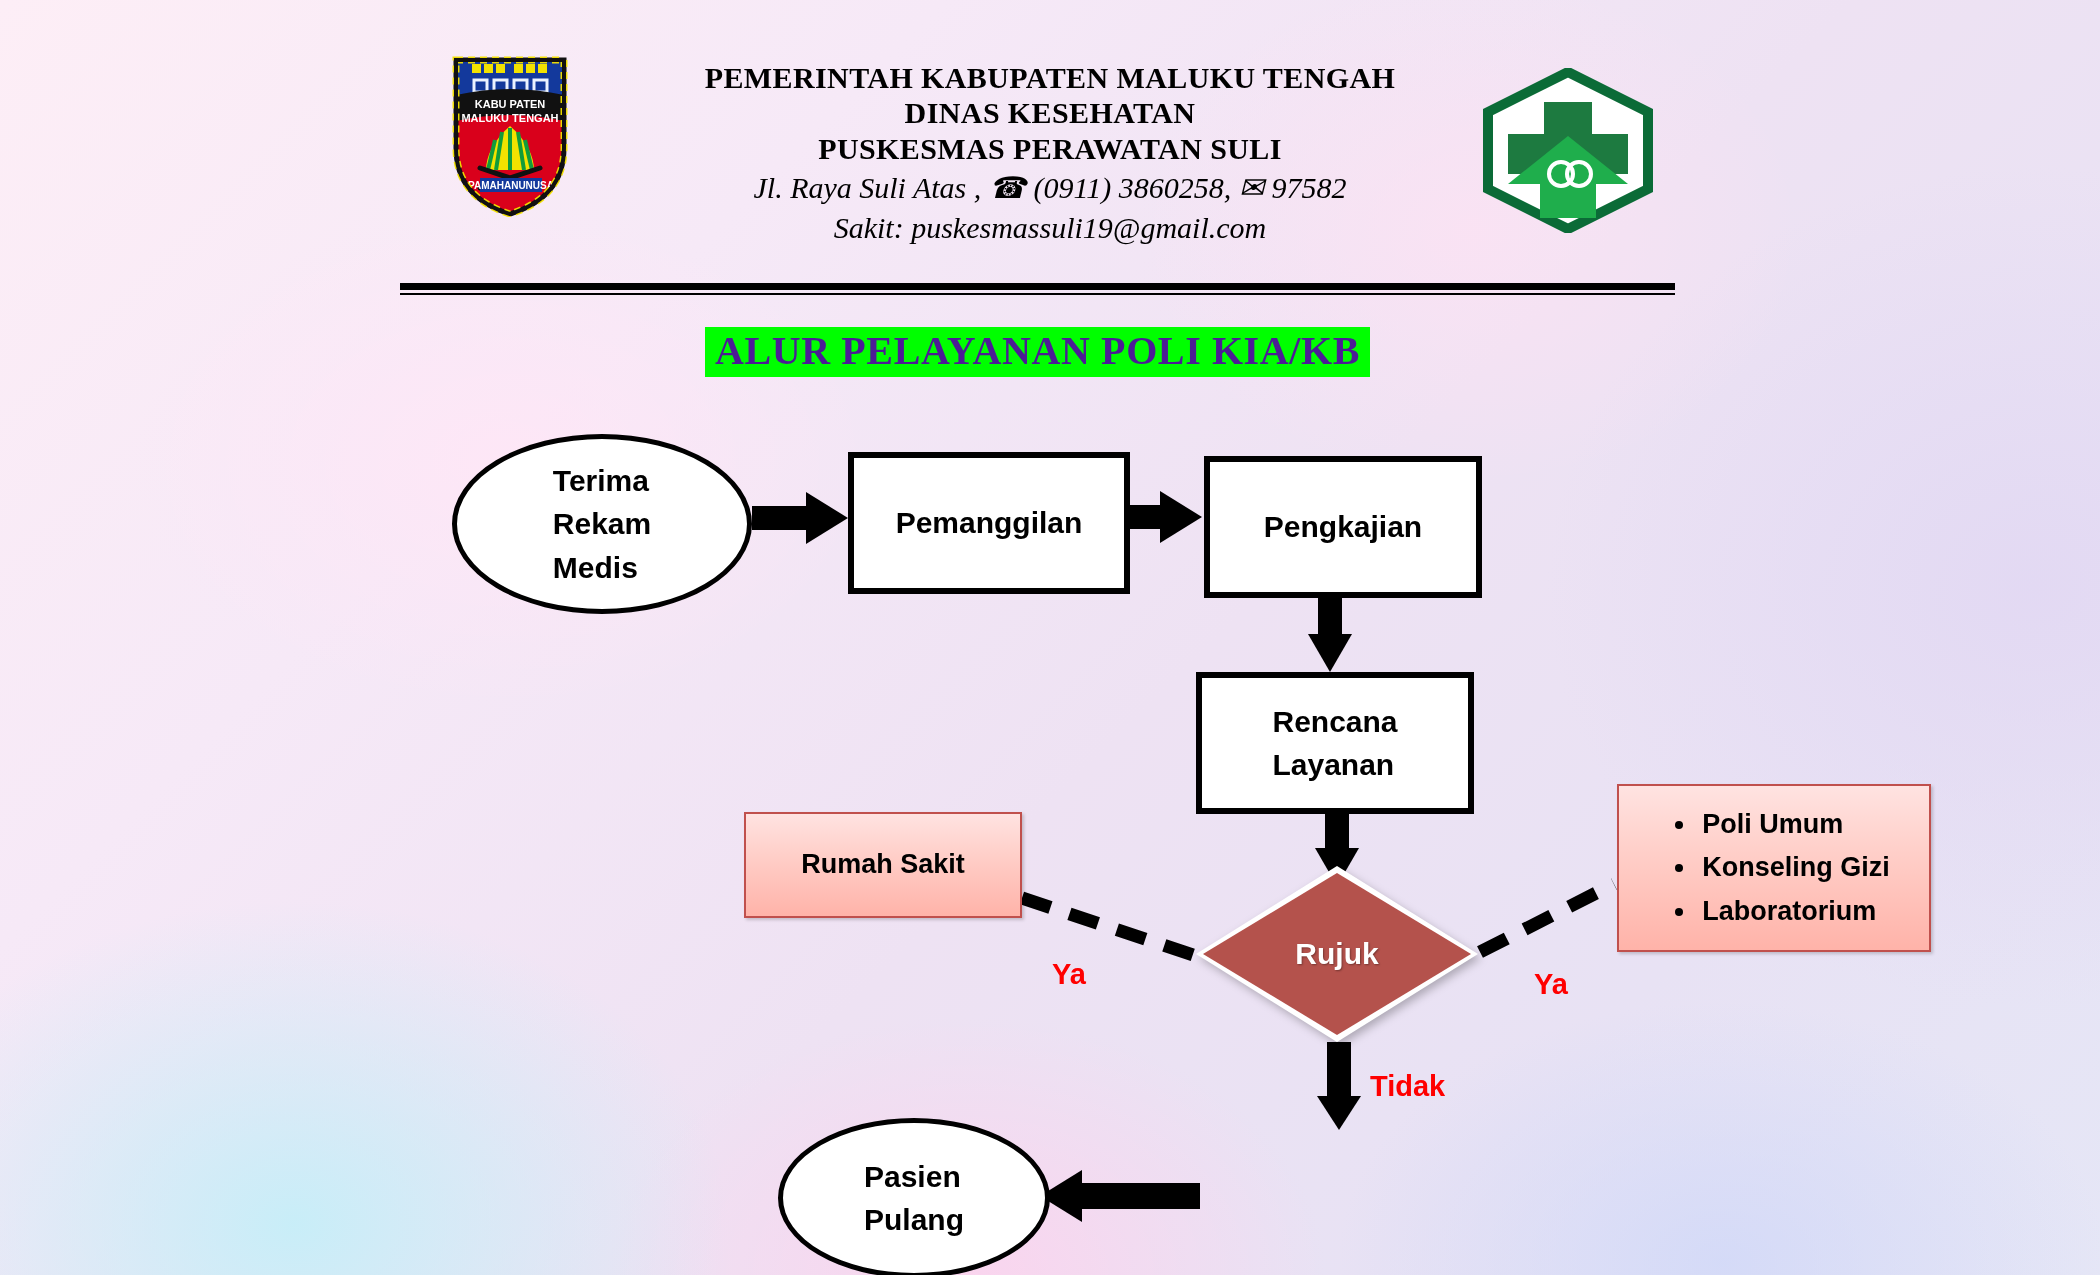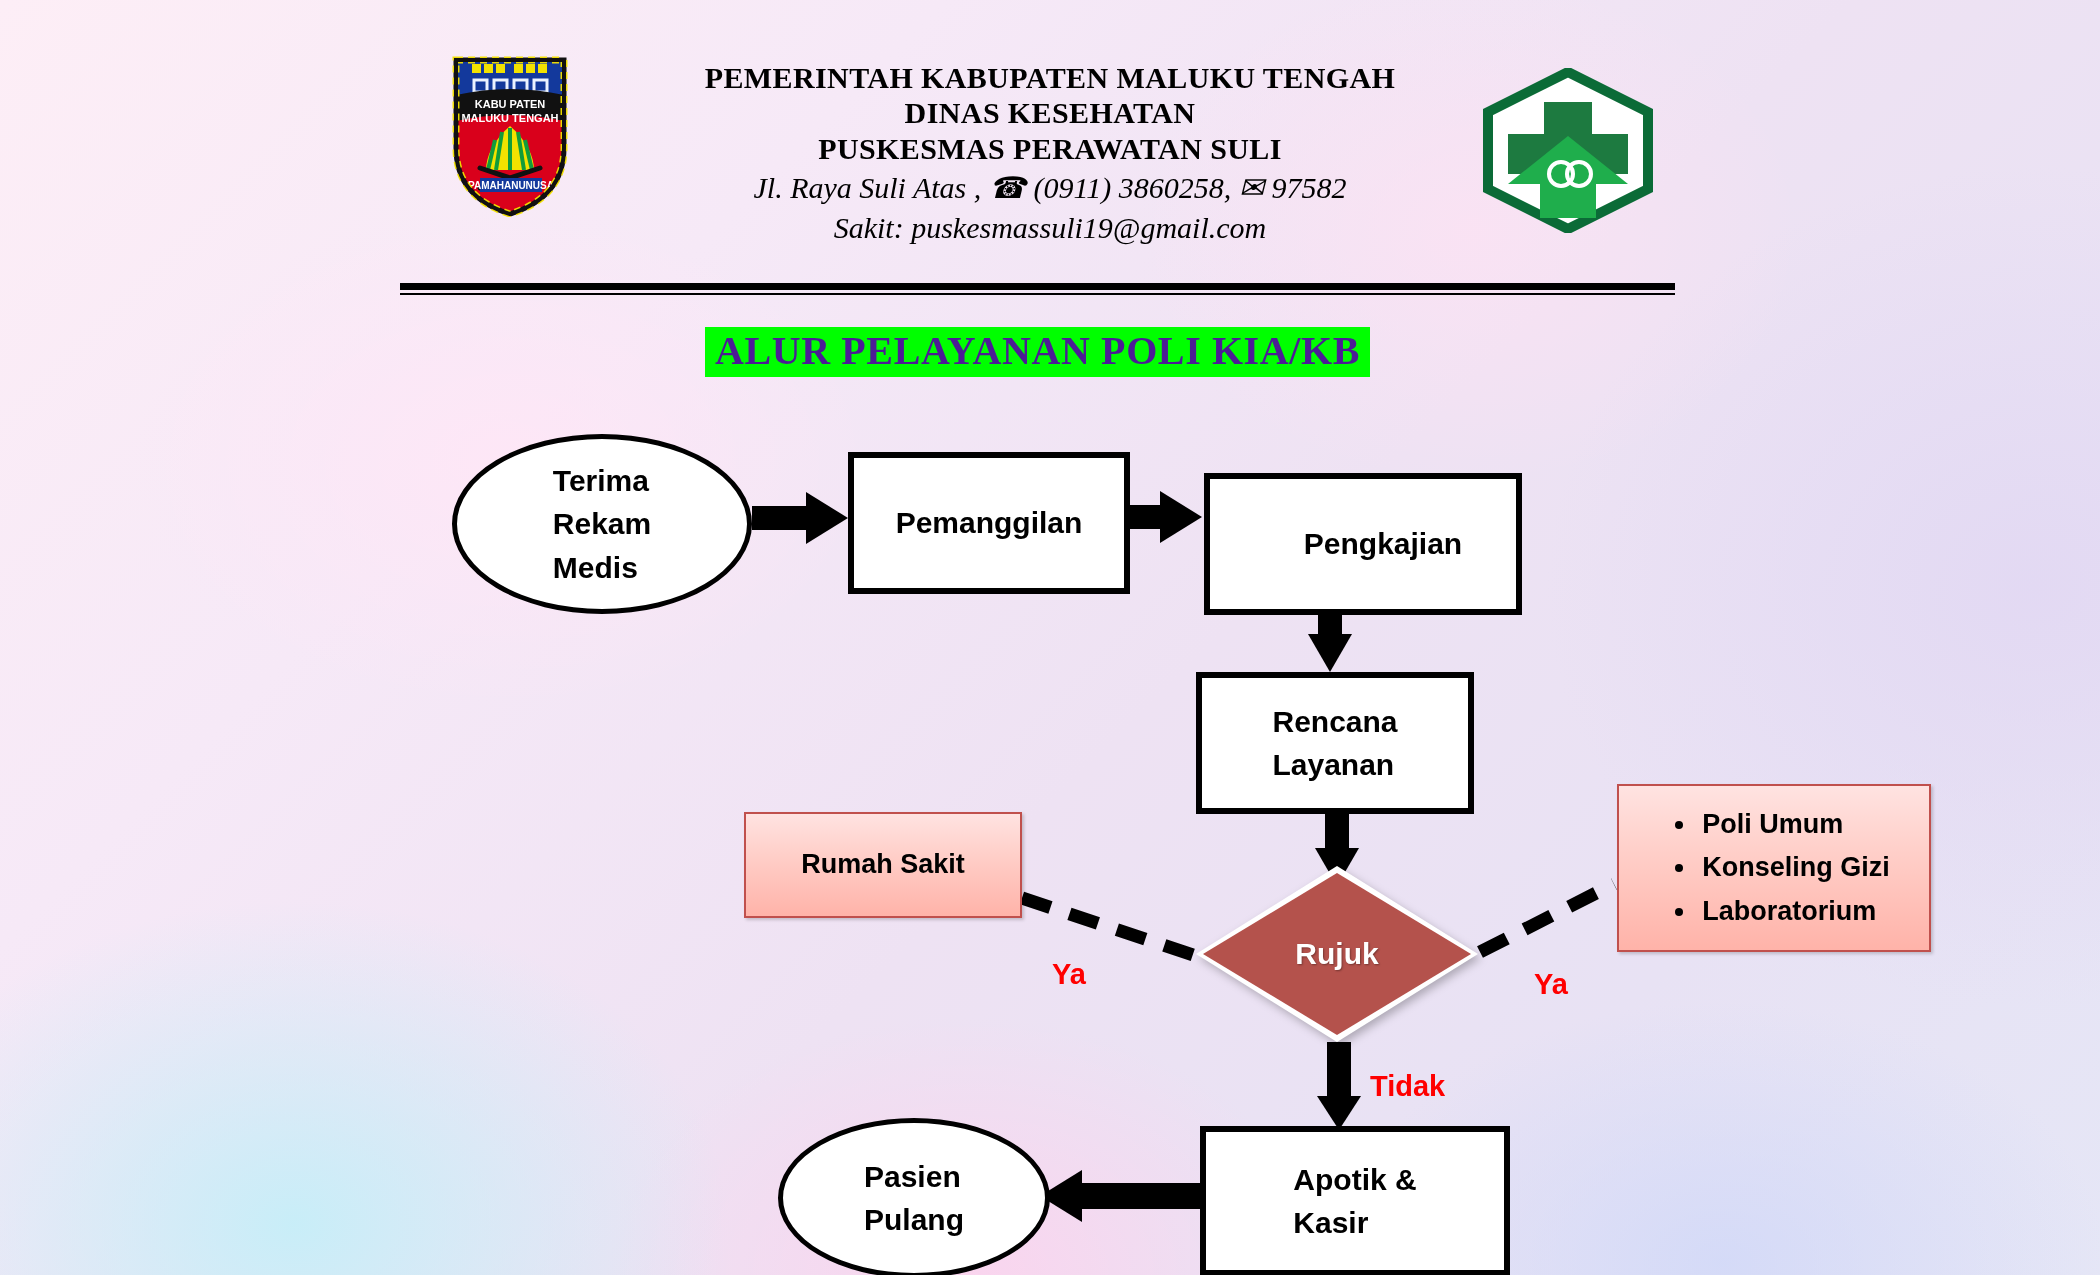--- a/index.html
+++ b/index.html
@@ -67,21 +67,21 @@
   }
   .pinkbox{
     background:linear-gradient(180deg,#ffe3e1 0%,#ffd0ca 38%,#ffb3a9 100%);
     border:2px solid #c0504d;
     box-shadow:2px 2px 3px rgba(0,0,0,0.18);
   }
   .pinkbox .txt{font-size:27px;}
 
   #n-terima{left:452px;top:434px;width:290px;height:170px;}
   #n-panggil{left:848px;top:452px;width:270px;height:130px;}
-  #n-kaji{left:1204px;top:473px;width:266px;height:130px;padding-left:40px;}
+  #n-kaji{left:1204px;top:456px;width:266px;height:130px;}
   #n-rencana{left:1196px;top:672px;width:266px;height:130px;}
   #n-rs{left:744px;top:812px;width:274px;height:102px;}
   #n-apotik{left:1200px;top:1126px;width:298px;height:138px;}
   #n-pulang{left:778px;top:1118px;width:262px;height:150px;}
 
   #n-list{left:1617px;top:784px;width:310px;height:164px;}
   #n-list ul{
     margin:0;padding:0 0 0 40px;list-style:disc;
     font-family:"Liberation Sans", sans-serif;
     font-weight:bold;font-size:27px;color:#000;line-height:1.6;text-align:left;
@@ -273,24 +273,20 @@
   </div>
 
   <div class="node pinkbox" id="n-list">
     <ul>
       <li>Poli Umum</li>
       <li>Konseling Gizi</li>
       <li>Laboratorium</li>
     </ul>
   </div>
 
-  <div class="node rect" id="n-apotik">
-    <div class="txt" style="white-space:pre-line">Apotik &amp;
-Kasir</div>
-  </div>
 
   <div class="node oval" id="n-pulang">
     <div class="txt" style="white-space:pre-line">Pasien
 Pulang</div>
   </div>
 
   <div class="ynlabel" id="lbl-ya-left">Ya</div>
   <div class="ynlabel" id="lbl-ya-right">Ya</div>
   <div class="ynlabel" id="lbl-tidak">Tidak</div>
 

